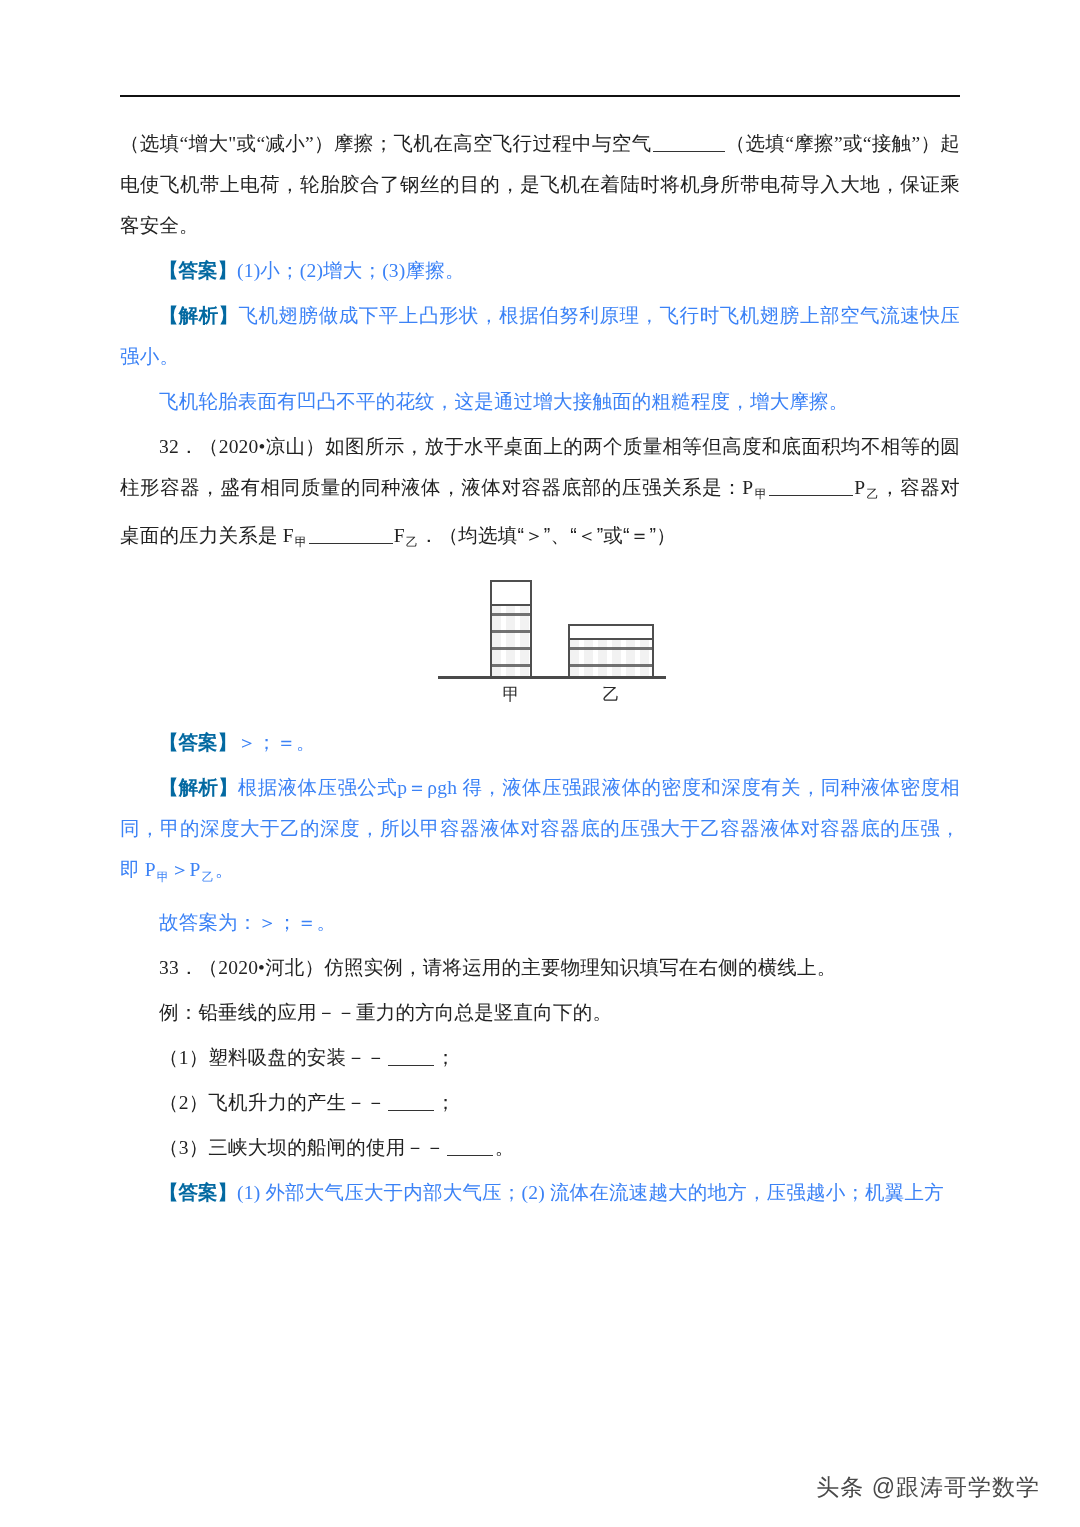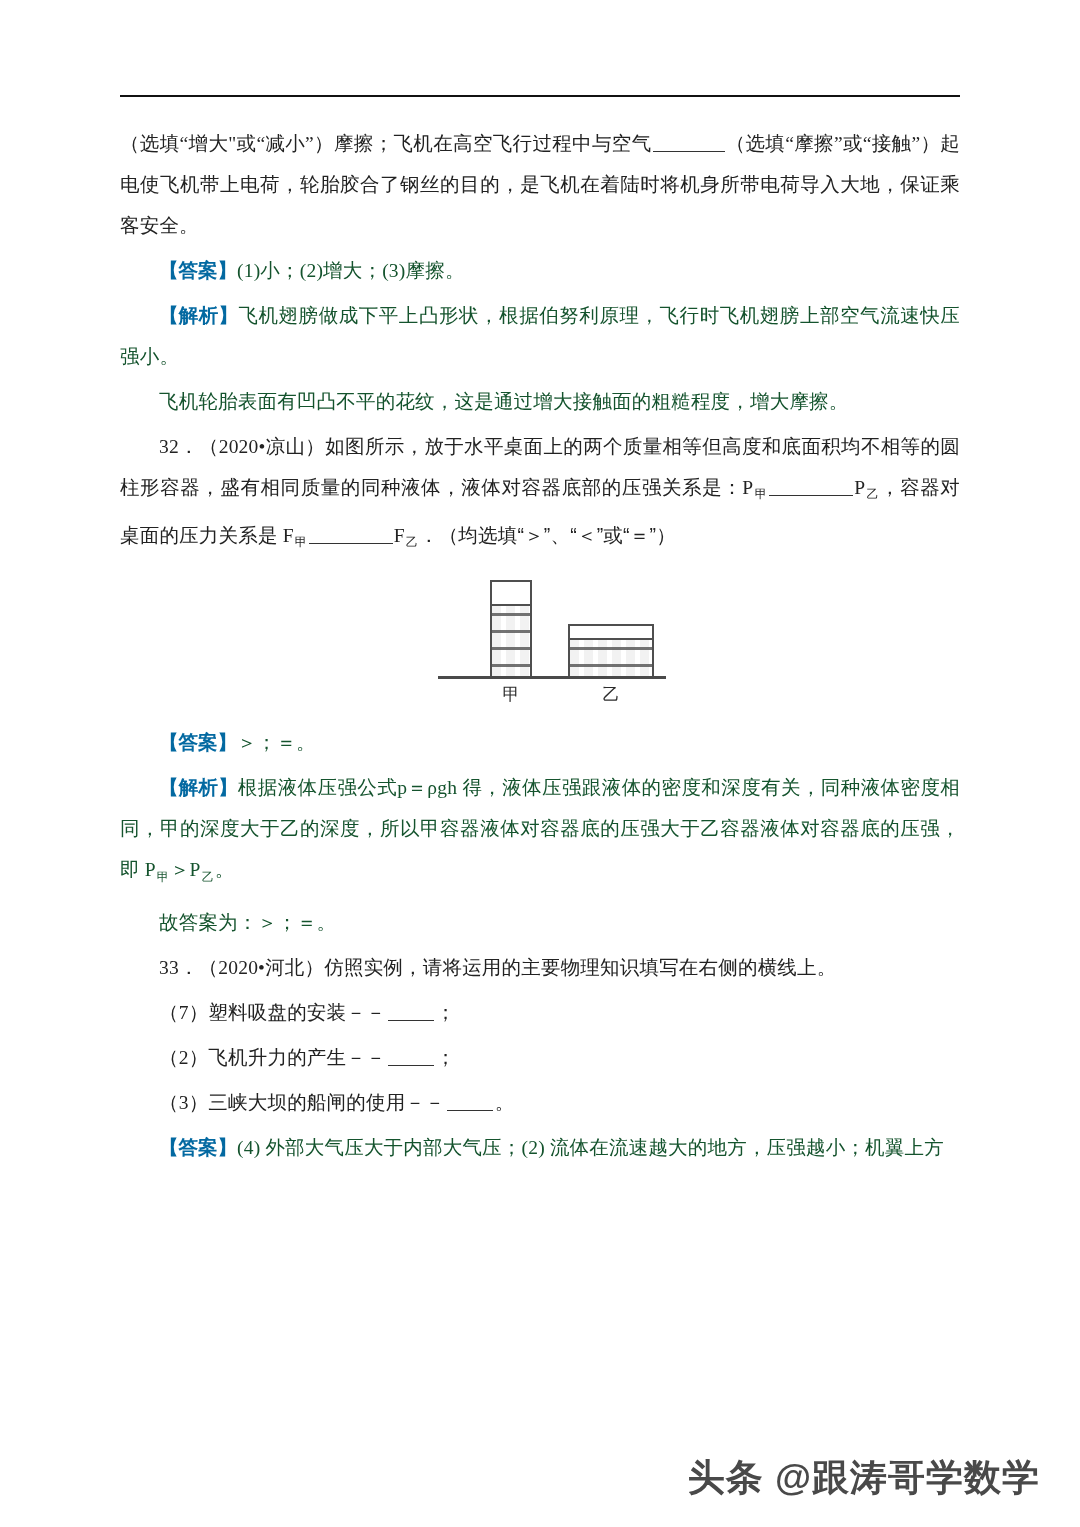--- a/index.html
+++ b/index.html
@@ -37,21 +37,21 @@
   
   p {
     margin: 0 0 4px 0;
     font-size: 19.5px;
     line-height: 41px;
     letter-spacing: 0.2px;
     text-align: justify;
     text-justify: inter-character;
   }
   .black { color: #222; }
-  .red   { color: #14532d; }
+  .red   { color: #3b82f6; }
   .redlabel { color: #0369a1; font-weight: 600; letter-spacing: 0; }
   .indent { text-indent: 2em; }
   .q-num  { text-indent: 2em; }
   .sub {
     font-size: 0.62em;
     vertical-align: -0.35em;
     letter-spacing: 0;
     padding: 0 1px;
   }
   .blank-long {
@@ -141,22 +141,22 @@
     font-family: "Liberation Serif", serif;
   }
   .label-a { left: 70px; width: 42px; bottom: 6px; }
   .label-b { left: 148px; width: 86px; bottom: 6px; }
 
   
   .watermark {
     position: absolute;
     right: 40px;
     bottom: 24px;
-    font-size: 37px;
-    font-weight: 700;
+    font-size: 23px;
+    font-weight: 400;
     font-family: "Liberation Sans", sans-serif;
     color: #3a3a3a;
     letter-spacing: 1px;
     white-space: nowrap;
     opacity: 0.92;
   }
 </style>
 </head>
 <body>
 
@@ -196,26 +196,27 @@
 
     <p class="indent"><span class="redlabel">【答案】</span><span class="red sym">＞；＝。</span></p>
 
     <p class="indent"><span class="redlabel">【解析】</span><span class="red">根据液体压强公式p＝</span><span class="red">ρ</span><span class="red">gh 得，液体压强跟液体的密度和深度有关，同种液体密度相同，甲的深度大于乙的深度，所以甲容器液体对容器底的压强大于乙容器液体对容器底的压强，即 P</span><span class="red sub">甲</span><span class="red">＞P</span><span class="red sub">乙</span><span class="red">。</span></p>
 
 
     <p class="indent red">故答案为：＞；＝。</p>
 
     <p class="black q-num">33．（2020•河北）仿照实例，请将运用的主要物理知识填写在右侧的横线上。</p>
 
-
-    <p class="black indent"><span>（7）塑料吸盘的安装－－</span><span class="blank-short"></span><span>；</span></p>
+    <p class="black indent">例：铅垂线的应用－－重力的方向总是竖直向下的。</p>
+
+    <p class="black indent"><span>（1）塑料吸盘的安装－－</span><span class="blank-short"></span><span>；</span></p>
 
     <p class="black indent"><span>（2）飞机升力的产生－－</span><span class="blank-short"></span><span>；</span></p>
 
     <p class="black indent"><span>（3）三峡大坝的船闸的使用－－</span><span class="blank-short"></span><span>。</span></p>
 
-    <p class="indent"><span class="redlabel">【答案】</span><span class="red">(4) 外部大气压大于内部大气压；(2) 流体在流速越大的地方，压强越小；机翼上方</span></p>
+    <p class="indent"><span class="redlabel">【答案】</span><span class="red">(1) 外部大气压大于内部大气压；(2) 流体在流速越大的地方，压强越小；机翼上方</span></p>
 
   </div>
 
   <div class="watermark">头条 @跟涛哥学数学</div>
 
 </div>
 
 </body></html>

